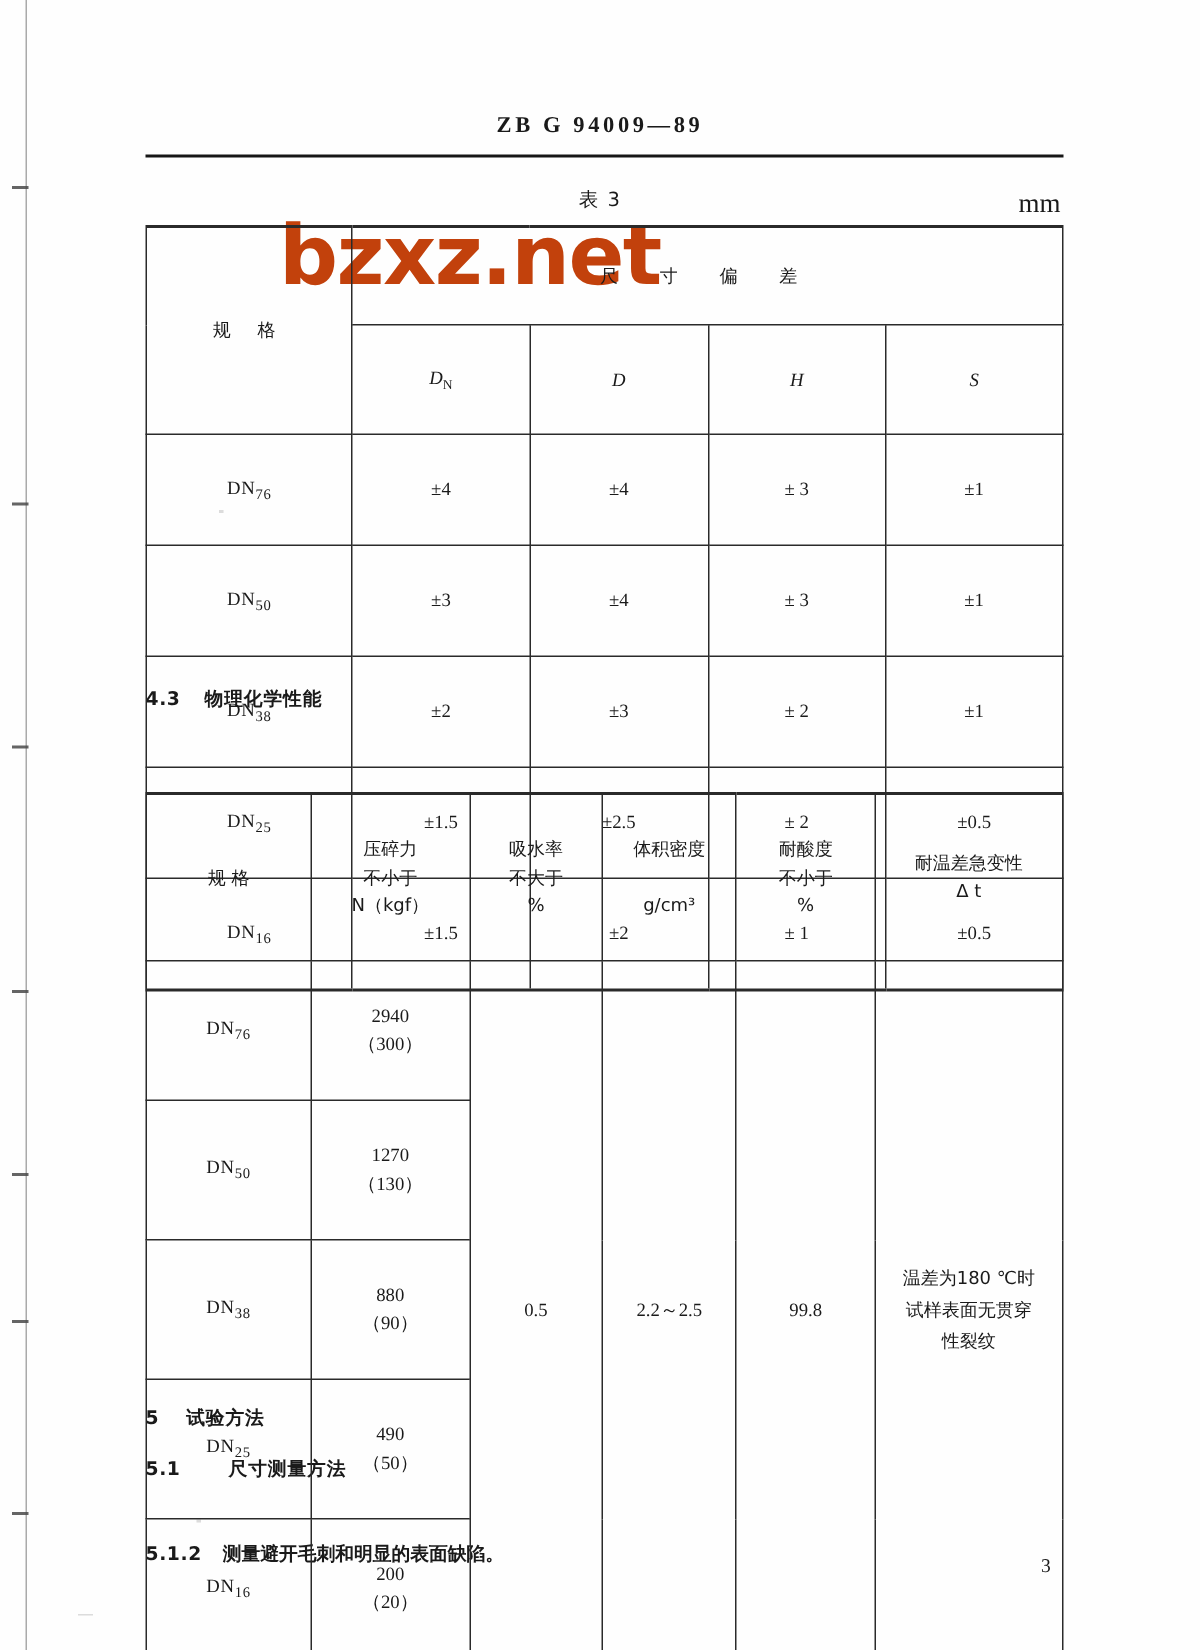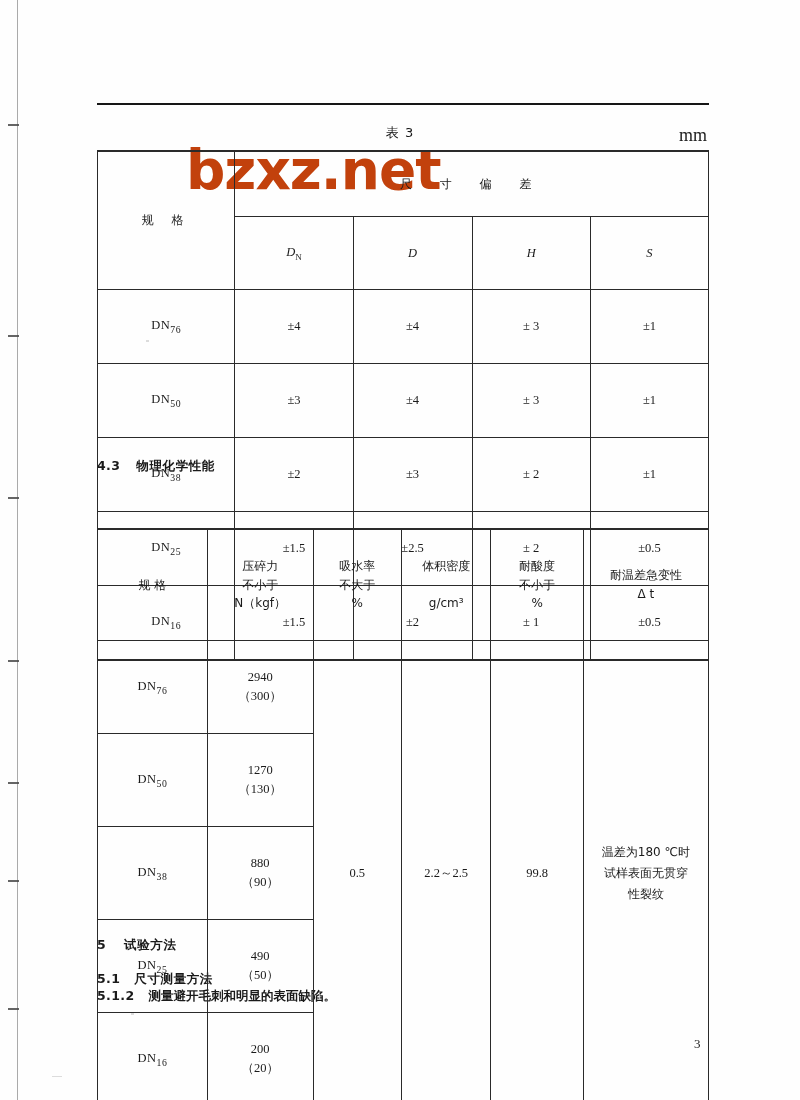--- a/index.html
+++ b/index.html
@@ -162,20 +162,21 @@
   <div class="edge-tick" style="top:335px"></div>
   <div class="edge-tick" style="top:497px"></div>
   <div class="edge-tick" style="top:660px"></div>
   <div class="edge-tick" style="top:782px"></div>
   <div class="edge-tick" style="top:880px"></div>
   <div class="edge-tick" style="top:1008px"></div>
   <div class="edge-speck" style="left:146px;top:340px;width:3px;height:2px"></div>
   <div class="edge-speck" style="left:131px;top:1013px;width:3px;height:2px"></div>
   <div class="edge-speck" style="left:52px;top:1076px;width:10px;height:1px"></div>
 
+  <div class="doc-header">ZB G 94009—89</div>
   <div class="header-rule"></div>
 
   <div class="watermark">bzxz.net</div>
 
   <div class="tbl-caption" style="left:0;right:0;top:124px;text-align:center">表 3</div>
   <div class="unit-label" style="left:679px;top:125px">mm</div>
 
   <table class="std" style="left:97px;top:150px;width:612px">
     <tbody>
         <tr>
@@ -330,22 +331,22 @@
     </tr>
   </tbody>
     </table>
 
   <div class="para heading" style="left:97px;top:937px">
     <span class="num">5</span>
     <span class="body-cjk" style="margin-left:14px">试验方法</span>
   </div>
   <div class="para heading" style="left:97px;top:971px">
     <span class="num">5.1</span>
-    <span class="body-cjk" style="margin-left:10px">尺寸测量方法</span>
+    <span class="body-cjk" style="margin-left:28px">尺寸测量方法</span>
   </div>
-  <div class="para" style="left:97px;top:988px">
+  <div class="para" style="left:97px;top:1028px">
     <span class="num">5.1.2</span>
     <span class="body-cjk" style="margin-left:10px">测量避开毛刺和明显的表面缺陷。</span>
   </div>
 
   <div class="page-no" style="left:694px;top:1036px">3</div>
 
 </div>
 
 </body></html>

